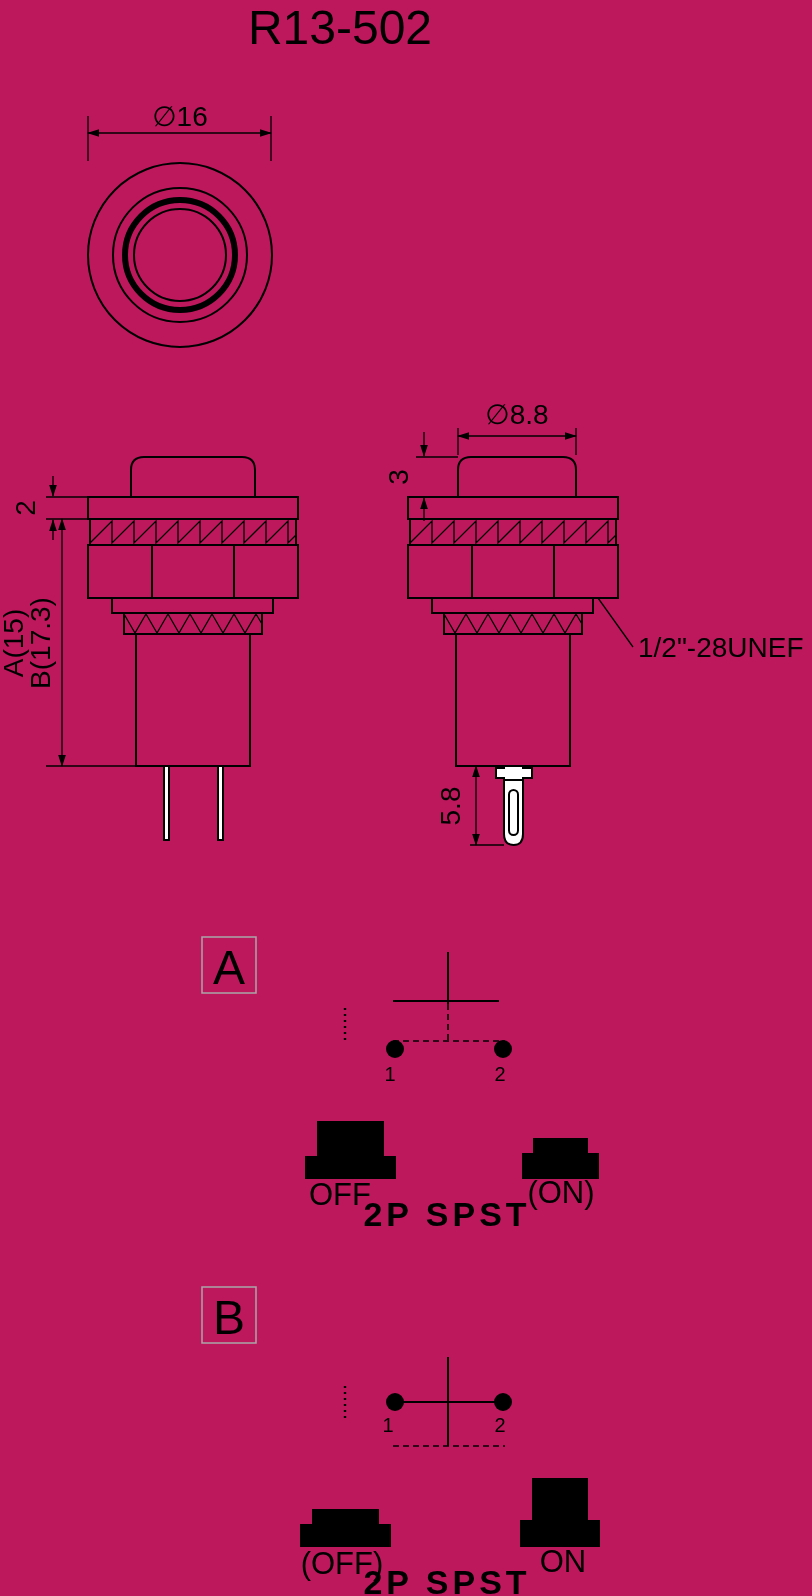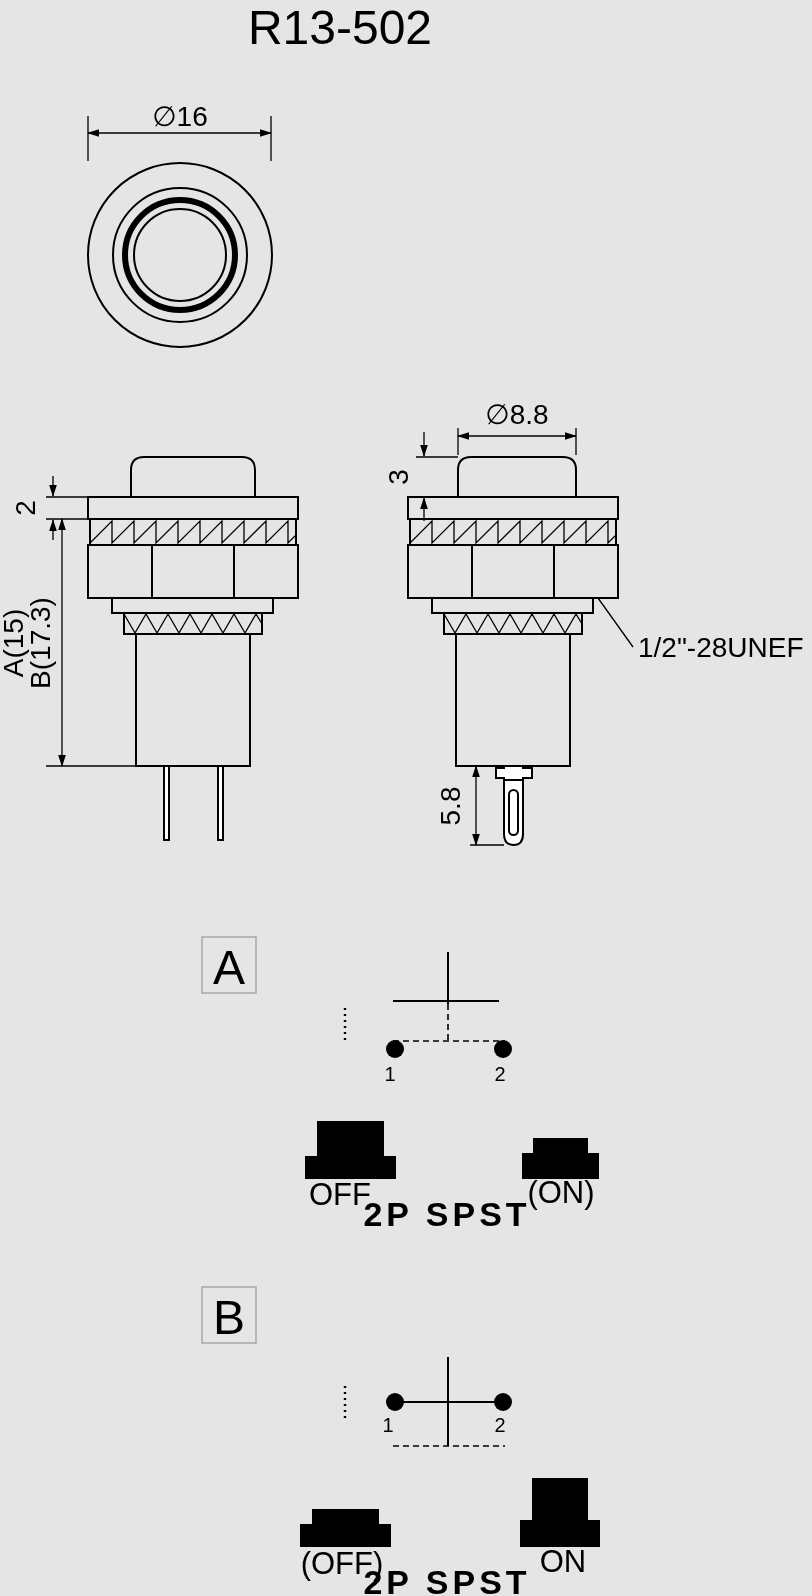--- a/index.html
+++ b/index.html
@@ -1,16 +1,16 @@
 <!DOCTYPE html>
 <html><head>
 <meta charset="utf-8">
 <style>
   html,body{margin:0;padding:0;background:#fff;}
-  .page{position:relative;width:812px;height:1596px;background:#e5e5e5;overflow:hidden;
+  .page{position:relative;width:812px;height:1596px;background:#be185d;overflow:hidden;
         font-family:"Liberation Sans",sans-serif;}
   svg{position:absolute;left:0;top:0;}
   svg text{font-family:"Liberation Sans",sans-serif;fill:#000;}
   .ln{stroke:#000;stroke-width:2;fill:none;}
   .lnf{stroke:#000;stroke-width:2;fill:#fff;}
   .thick{stroke:#000;stroke-width:6;fill:none;}
   .dim{stroke:#000;stroke-width:1.3;fill:none;}
   .dashed{stroke:#000;stroke-width:1.6;fill:none;stroke-dasharray:6 4;}
   .dotted{stroke:#000;stroke-width:2.4;fill:none;stroke-dasharray:2 4;}
   .blk{fill:#000;stroke:none;}

